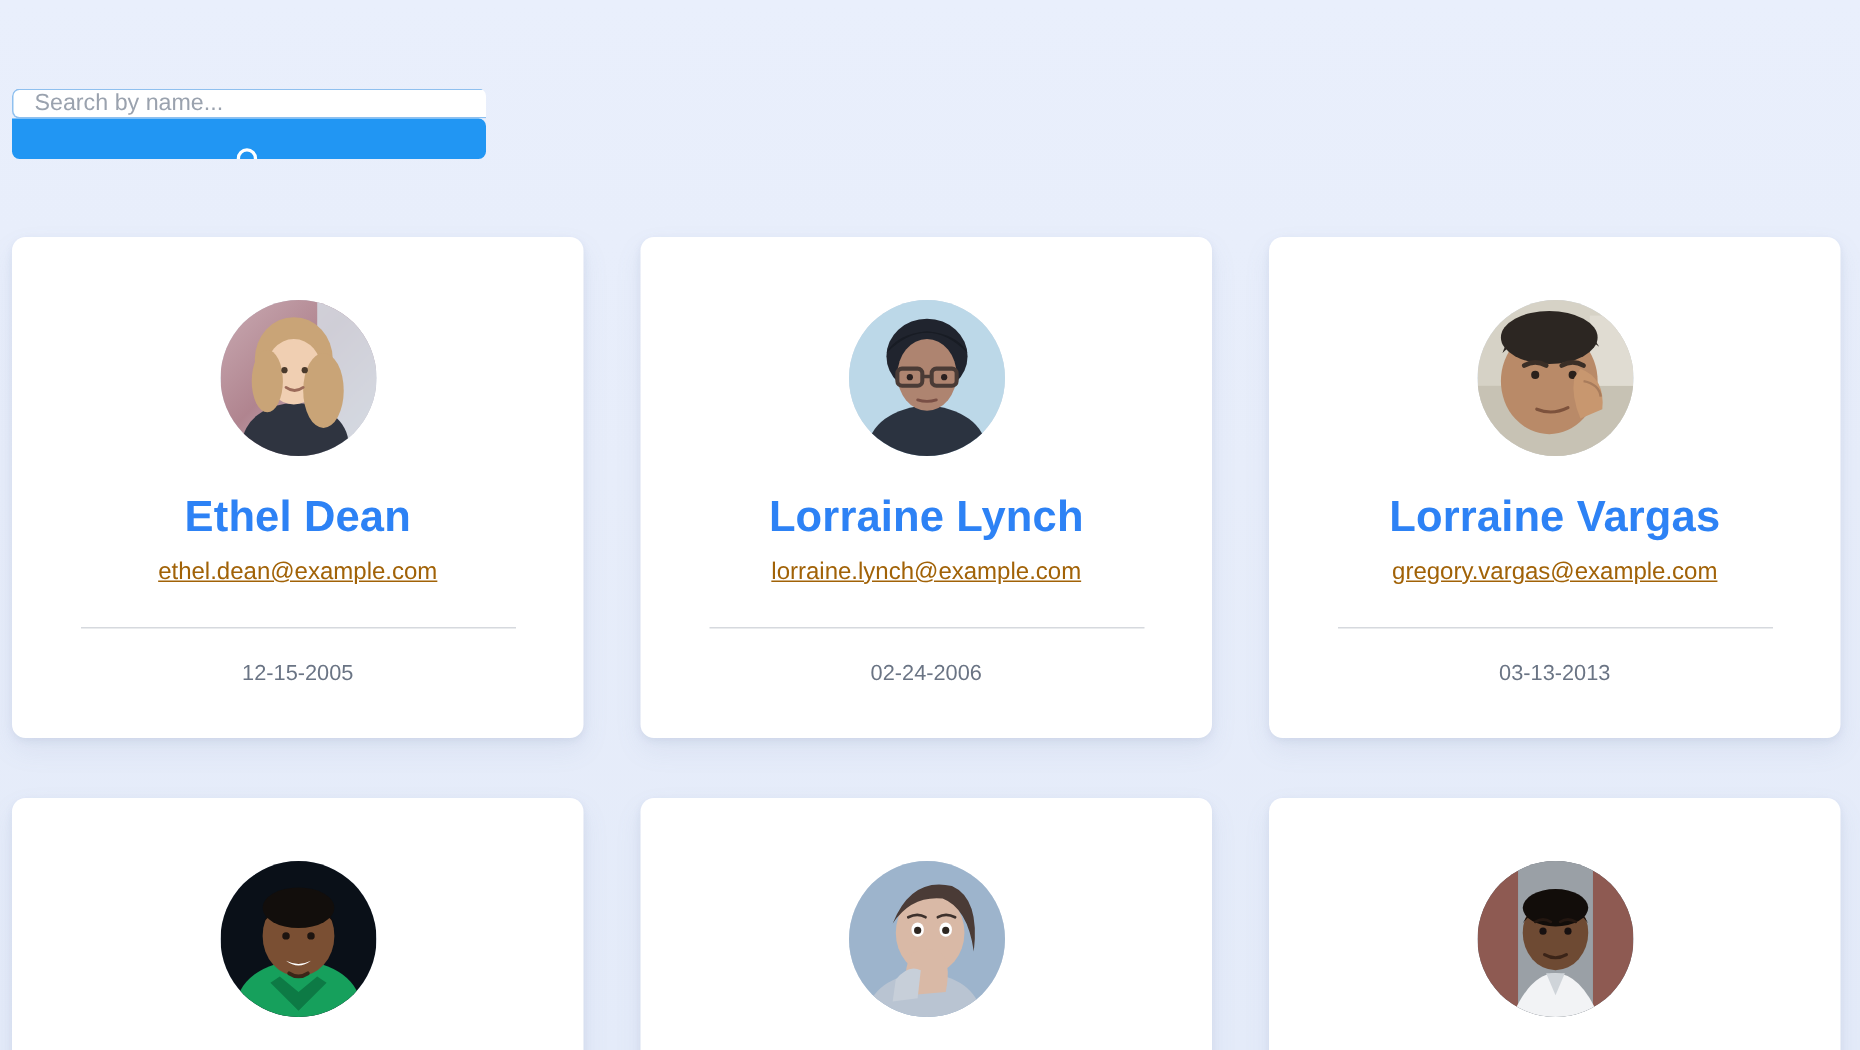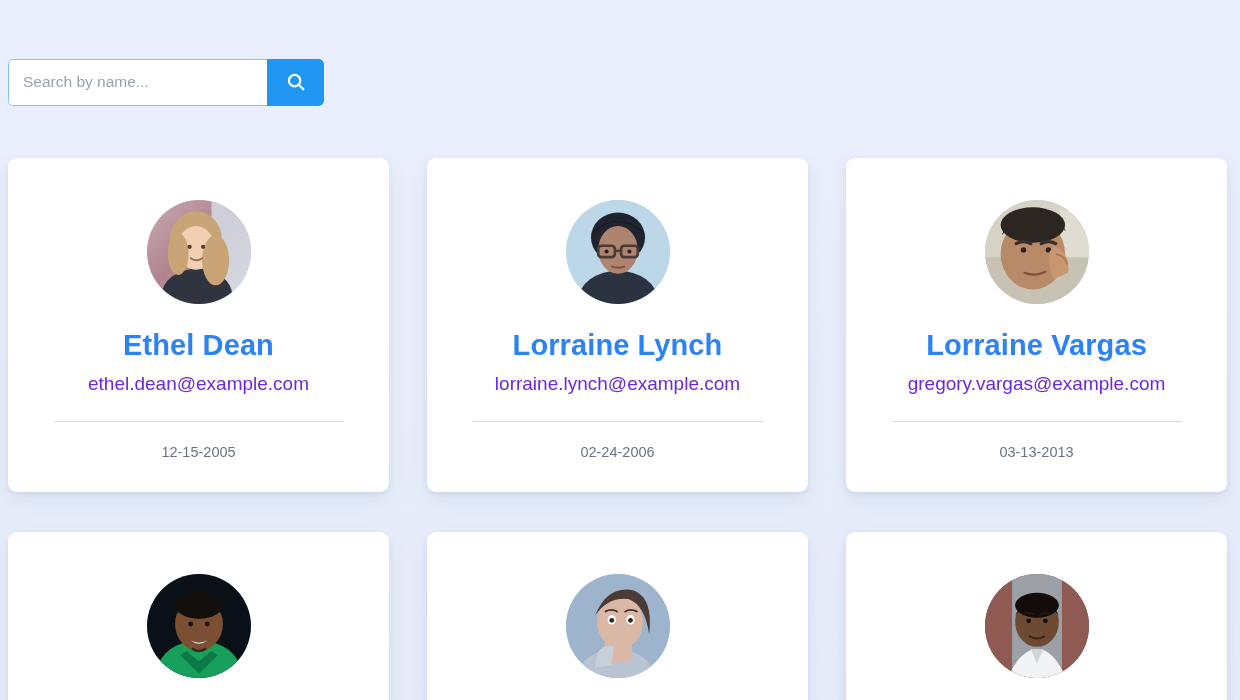--- a/index.html
+++ b/index.html
@@ -44,20 +44,21 @@
   }
 
   .search-wrap {
     display: flex;
     align-items: stretch;
     height: 47px;
     width: 316px;
     border-radius: 5px;
     overflow: hidden;
     margin-top: 6px;
+    flex-direction: column;
   }
 
   .search-input {
     flex: 1 1 auto;
     border: 1px solid #8fc0ef;
     border-right: none;
     border-radius: 5px 0 0 5px;
     background: #ffffff;
     font-family: "Liberation Sans", sans-serif;
     font-size: 15.5px;
@@ -113,23 +114,24 @@
     margin-top: 24px;
     font-size: 29px;
     font-weight: 700;
     color: #2d82f5;
     line-height: 1.2;
     letter-spacing: 0.1px;
   }
 
   .student-email {
     margin-top: 9px;
-    font-size: 19px;
-    color: #6d28d9;
+    font-size: 16px;
+    color: #a16207;
     line-height: 1.3;
+    text-decoration: underline;
   }
 
   .divider {
     width: 290px;
     height: 1px;
     background: #d6d9de;
     margin: 25px auto 0;
   }
 
   .student-date {

